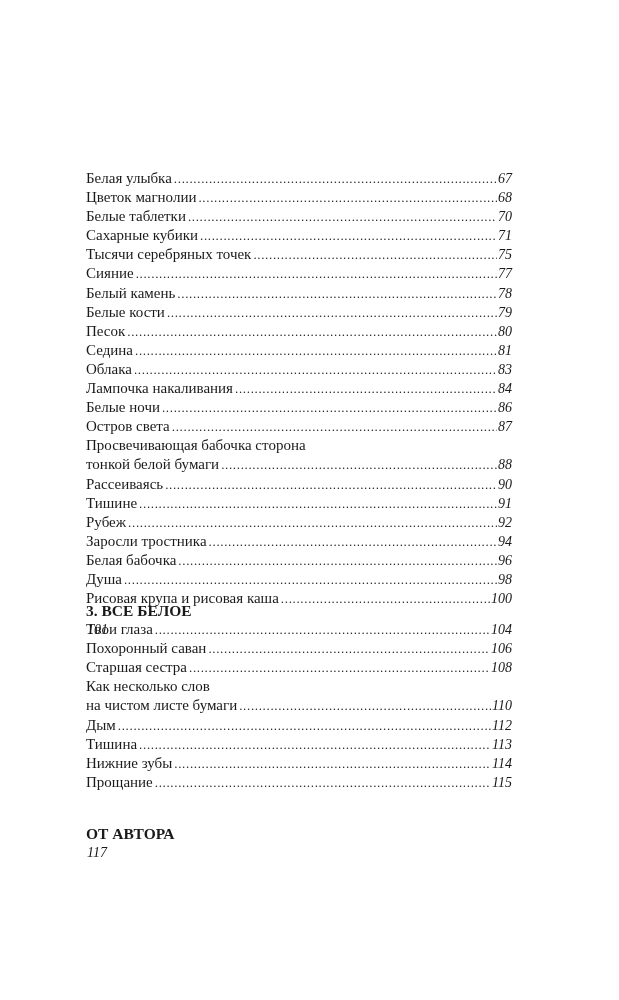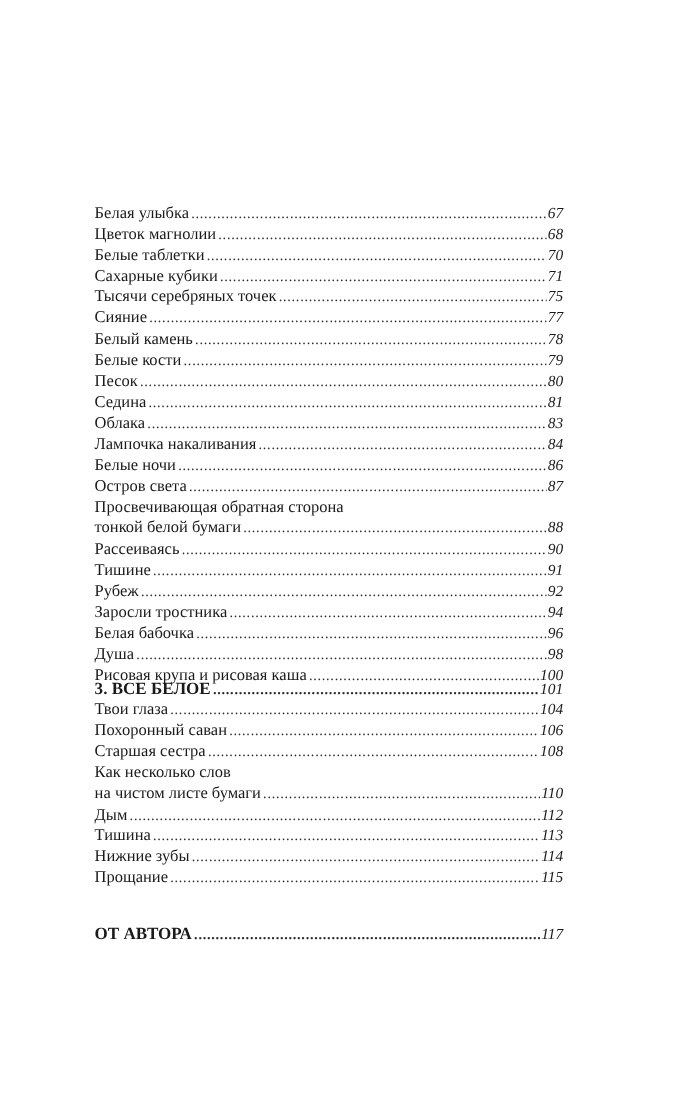--- a/index.html
+++ b/index.html
@@ -1,25 +1,25 @@
 <!DOCTYPE html>
 <html><head>
   <meta charset="utf-8">
   <style>
     html, body { margin: 0; padding: 0; background: #ffffff; }
     body { width: 619px; height: 1000px; position: relative; overflow: hidden;
       font-family: "Liberation Serif", "DejaVu Serif", serif; color: #1a1a1a; }
     .toc { position: absolute; left: 86px; width: 426px; }
     .row { display: flex; align-items: baseline; height: 19.1px; line-height: 19.1px; font-size: 15px; white-space: nowrap; }
-    .row .title { flex: 0 0 auto; padding-right: 2px; margin-top: 16px; }
+    .row .title { flex: 0 0 auto; padding-right: 2px; }
     .row .leader { flex: 1 1 auto; overflow: hidden; color: #2a2a2a; letter-spacing: 2.6px; font-size: 13px; }
     .row .leader::after { content: ". . . . . . . . . . . . . . . . . . . . . . . . . . . . . . . . . . . . . . . . . . . . . . . . . . . . . . . . . . . . . . . . . . . . . . . . . . . . . . . . . . . . . . . . . . . . . . . . . . . ."; letter-spacing: -1.3px; }
     .row .page { flex: 0 0 auto; padding-left: 1px; font-size: 14px; font-style: italic; }
     .row.nopage .title { flex: 1 1 auto; }
-    .row.heading { font-weight: bold; font-size: 15.5px; }
+    .row.heading { font-weight: bold; font-size: 15.5px; flex-direction: column; }
     .row.heading .page { font-weight: normal; }
     #block1 { top: 169px; }
     #block2 { top: 601px; }
     #block3 { top: 824px; }
   </style>
 </head>
 <body>
 
 <div class="toc" id="block1">
   <div class="row">
@@ -86,21 +86,21 @@
       <span class="title">Белые ночи</span>
       <span class="leader"></span>
       <span class="page">86</span>
     </div>
   <div class="row">
       <span class="title">Остров света</span>
       <span class="leader"></span>
       <span class="page">87</span>
     </div>
   <div class="row nopage">
-      <span class="title">Просвечивающая обратная сторона</span>
+      <span class="title">Просвечивающая бабочка сторона</span>
     </div>
   <div class="row">
       <span class="title">тонкой белой бумаги</span>
       <span class="leader"></span>
       <span class="page">88</span>
     </div>
   <div class="row">
       <span class="title">Рассеиваясь</span>
       <span class="leader"></span>
       <span class="page">90</span>

